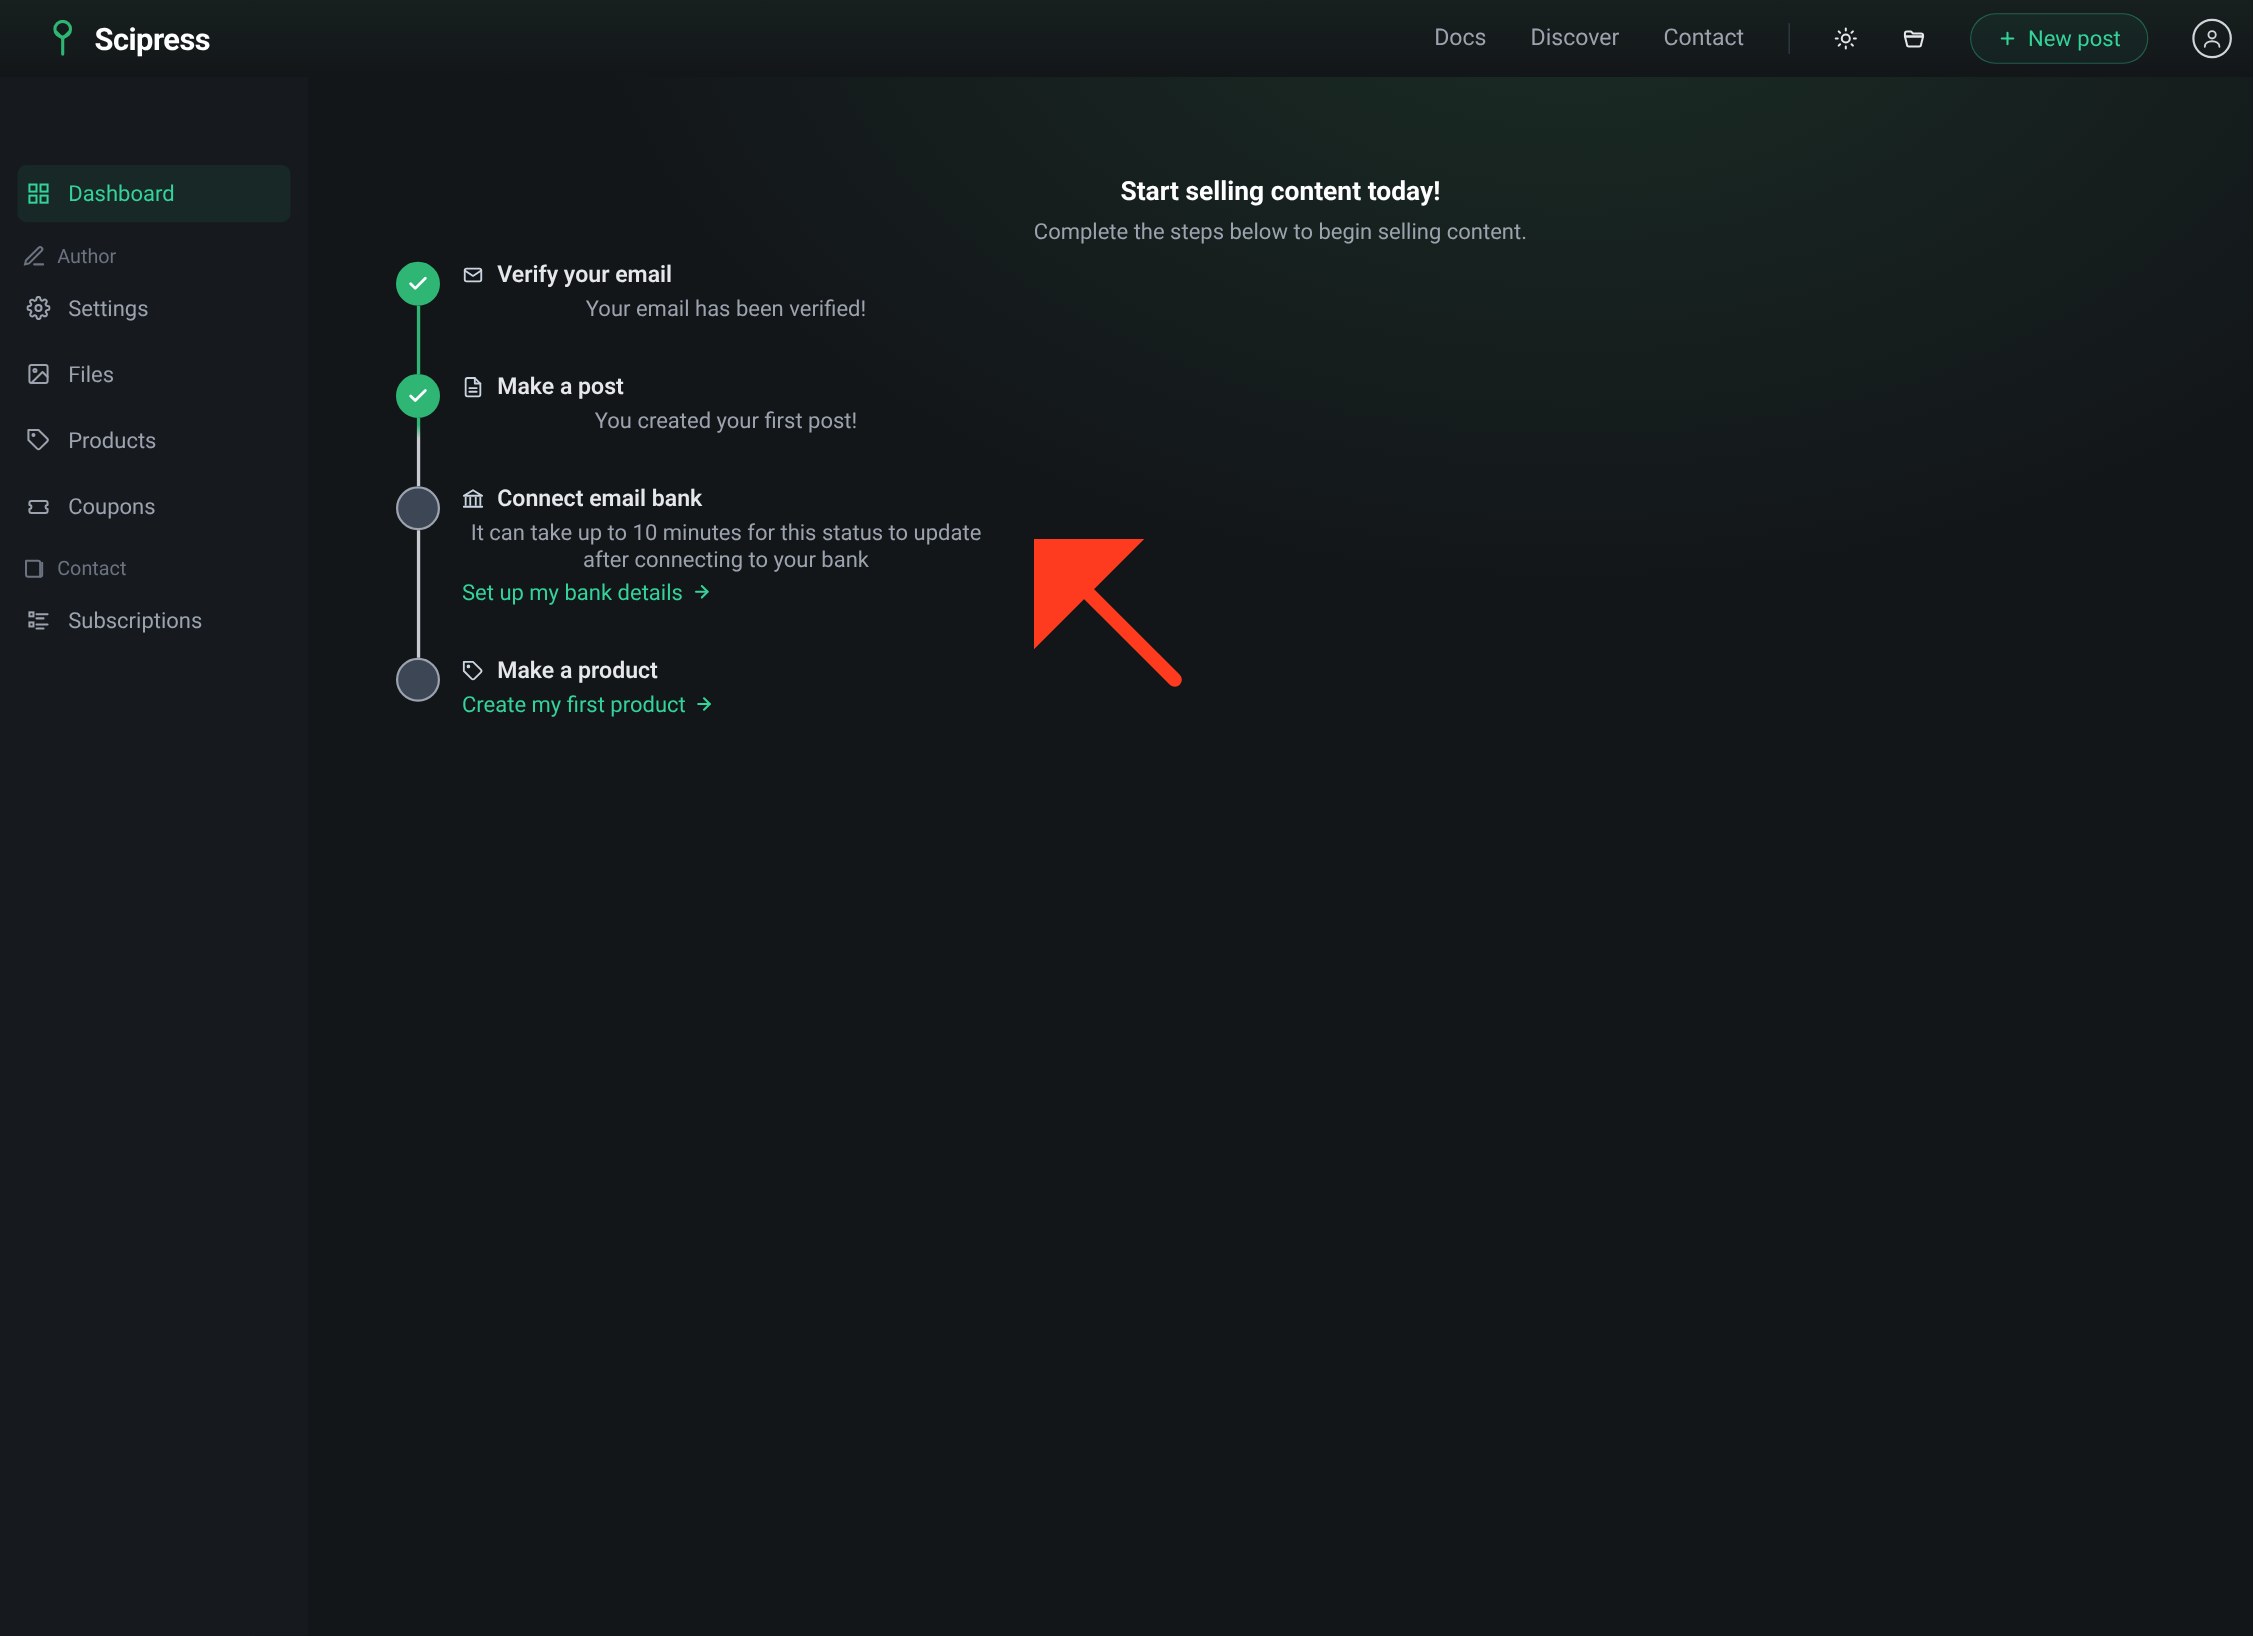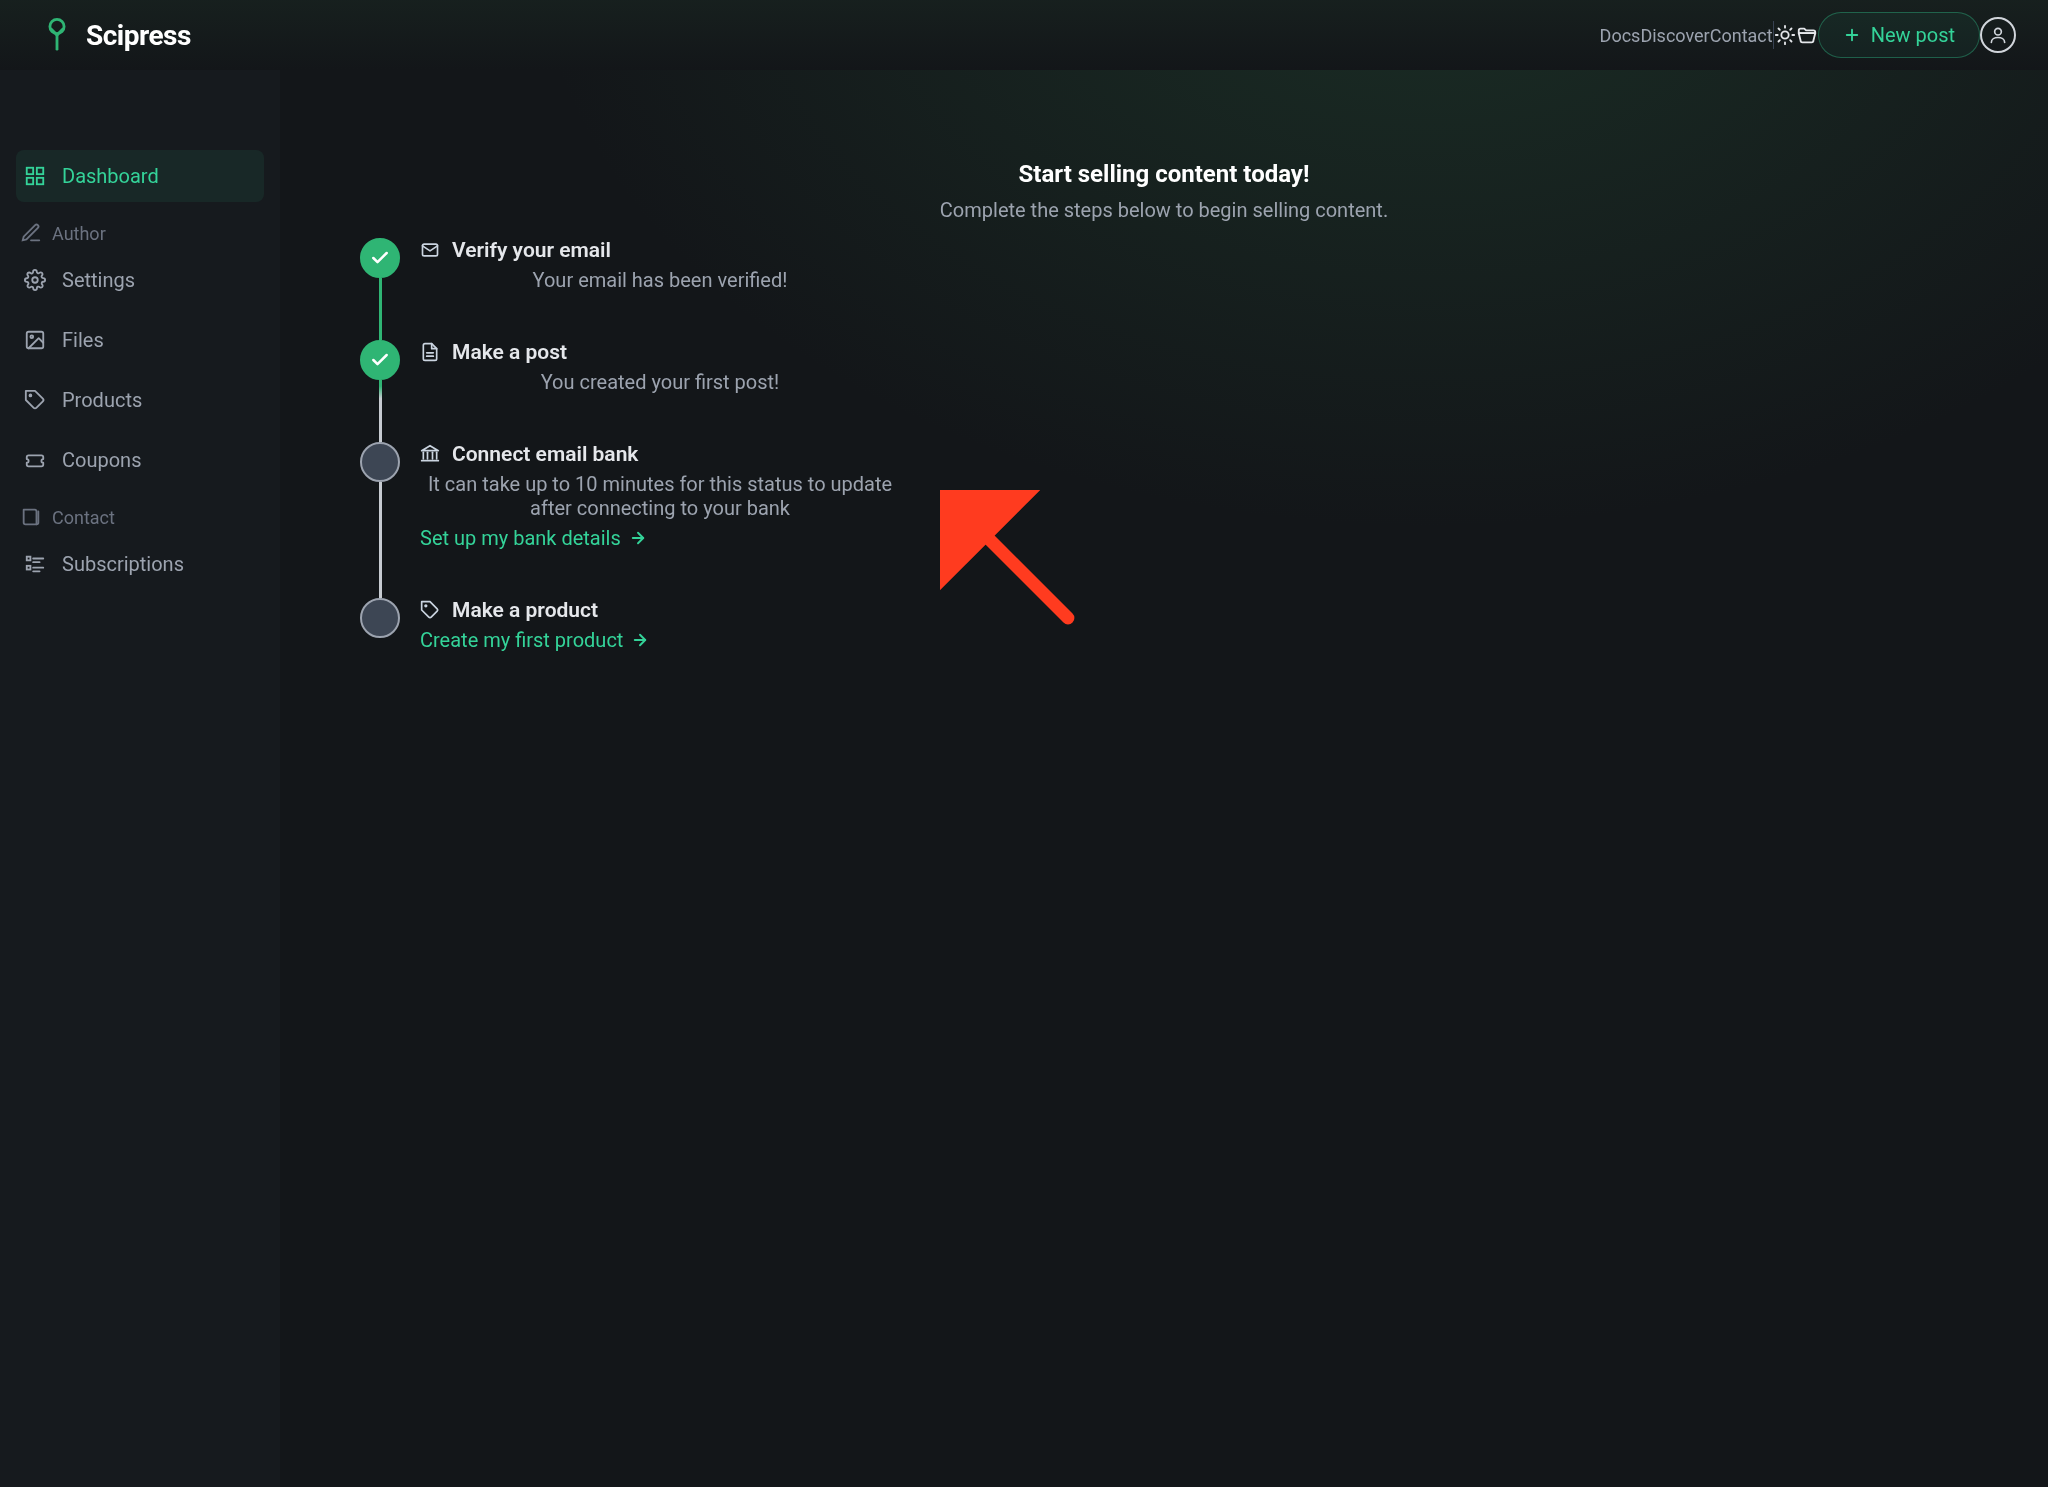--- a/index.html
+++ b/index.html
@@ -24,29 +24,30 @@
     overflow: hidden;
   }
 
   .app { display: flex; flex-direction: column; height: 100vh; width: 100vw; }
 
   
   .header {
     height: 70px;
     display: flex;
     align-items: center;
-    padding: 0 32px 0 40px;
+    padding: 0 19px 0 40px;
+    gap: 40px;
     background: linear-gradient(180deg, rgba(30,50,40,0.35), rgba(19,22,25,0.0));
     position: relative;
     z-index: 5;
   }
   .logo { display: flex; align-items: center; gap: 12px; }
   .logo-text { font-size: 28px; font-weight: 700; color: #fff; letter-spacing: -0.5px; }
   .header-spacer { flex: 1; }
-  .nav-link { color: var(--text-muted); font-size: 18px; cursor: pointer; }
+  .nav-link { color: var(--text-muted); font-size: 21px; cursor: pointer; }
   .vdivider { width: 1px; height: 28px; background: var(--divider); }
   .icon-btn { display: flex; align-items: center; justify-content: center; color: var(--text); cursor: pointer; }
   .new-post-btn {
     display: flex; align-items: center; gap: 10px;
     color: var(--accent);
     border: 1px solid rgba(52,211,153,0.35);
     background: rgba(52,211,153,0.06);
     border-radius: 999px;
     padding: 10px 24px;
     font-size: 20px;

